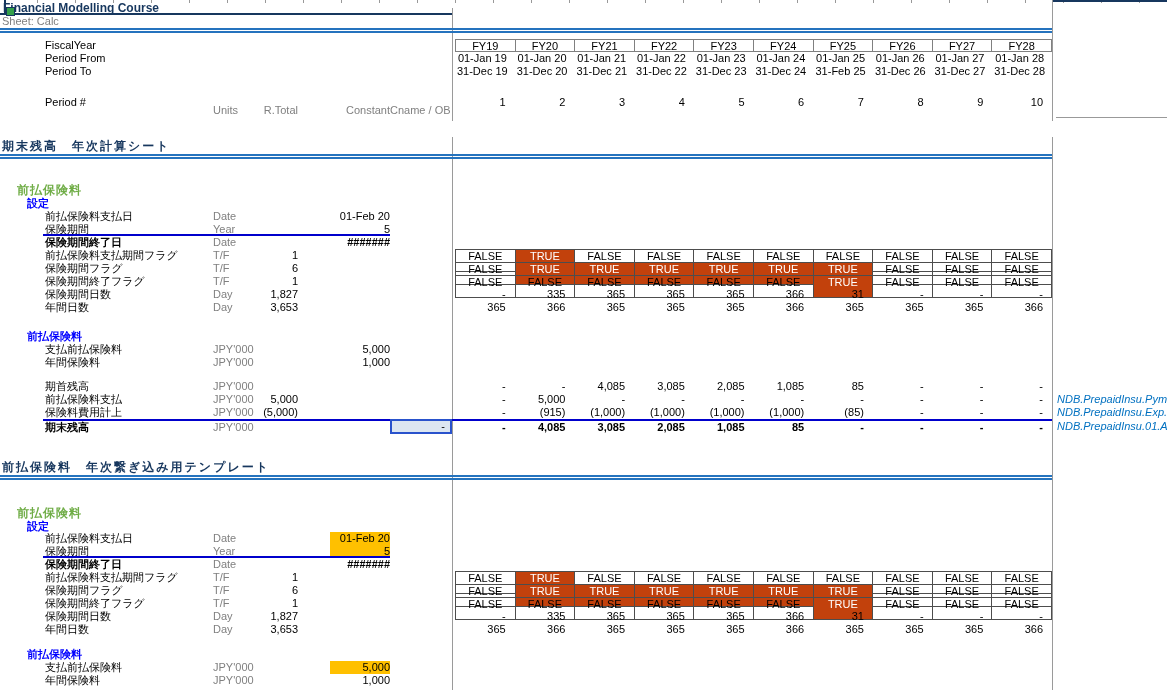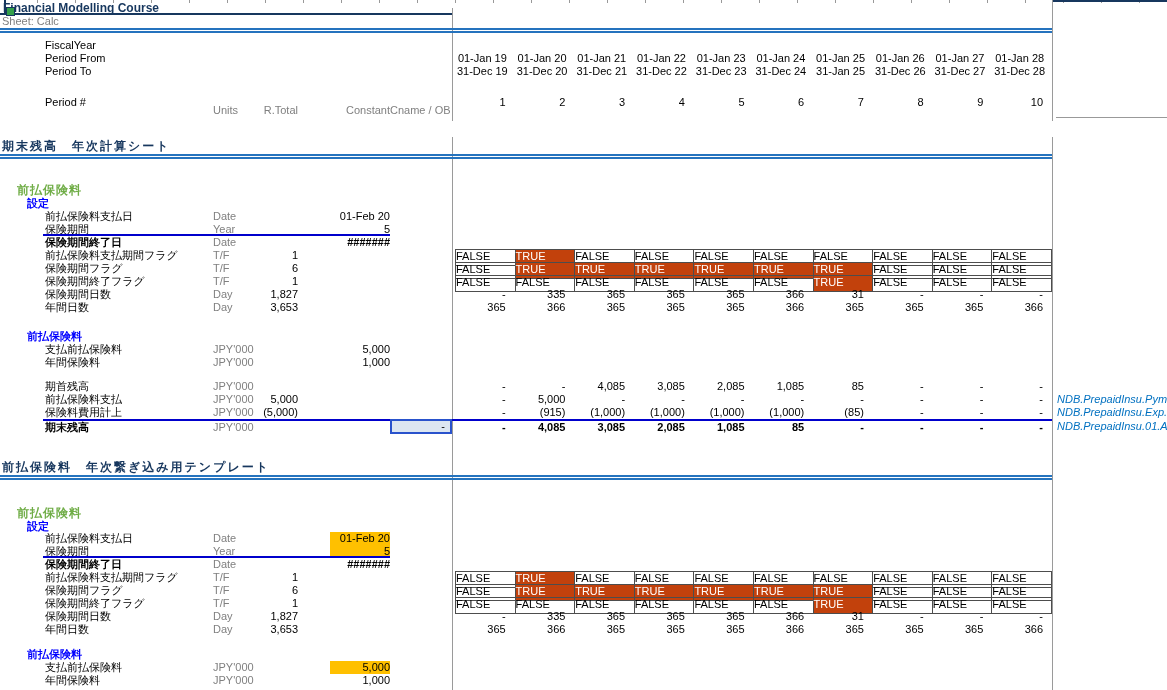--- a/index.html
+++ b/index.html
@@ -15,21 +15,21 @@
   .b{font-weight:bold;}
   .gray{color:#808080;}
   .hl{background:#FFC000;}
   
   .fy{position:absolute;left:455px;width:597px;height:13px;line-height:13px;display:flex;}
   .fy>span{flex:1;box-sizing:border-box;}
   .fy.num>span{text-align:right;padding-right:9px;}
   .fy.dates>span{text-align:center;padding-right:5px;}
   .fy.boxes>span{text-align:center;border:1px solid #808080;margin-left:-1px;height:13px;line-height:12px;}
   .fy.boxes>span:first-child{margin-left:0;}
-  .fy.tf>span{text-align:left;border:1px solid #4d4d4d;margin-left:-1px;height:17px;line-height:12px;}
+  .fy.tf>span{text-align:center;border:1px solid #4d4d4d;margin-left:-1px;height:23px;line-height:12px;}
   .fy.tf>span:first-child{margin-left:0;}
   .fy.tf>span.on{background:#c2410c;color:#fff;}
   .fy.bold>span{font-weight:bold;}
   .ttl{position:absolute;font-weight:bold;font-size:12px;color:#17375E;white-space:nowrap;letter-spacing:2px;}
   .dbl{position:absolute;height:5px;box-sizing:border-box;border-top:2px solid #2573BE;border-bottom:2px solid #2573BE;}
   .greenhead{position:absolute;font-weight:bold;font-size:12px;color:#70AD47;letter-spacing:1px;white-space:nowrap;}
   .bluehead{position:absolute;font-weight:bold;color:#0000FF;white-space:nowrap;}
   .ndb{position:absolute;left:1057px;color:#0070C0;font-style:italic;white-space:nowrap;height:13px;line-height:13px;}
   .vline{position:absolute;width:1px;background:#9a9a9a;}
   .inputline{position:absolute;height:2px;background:#0000CC;}
@@ -54,20 +54,32 @@
 
   <div class="abs" style="top:0;left:4px;width:2px;height:15px;background:#17375E;"></div>
   <div class="abs ttl" style="top:1px;left:3px;letter-spacing:0;">Financial Modelling Course</div>
   <div class="abs" style="top:13px;left:0;width:452px;height:2px;background:#17375E;"></div>
   <div class="abs" style="top:7px;left:6px;width:9px;height:9px;background:#34A04A;border:1px solid #17375E;box-sizing:border-box;"></div>
   <div class="abs gray" style="top:15px;left:2px;">Sheet: Calc</div>
   <div class="dbl" style="top:28px;left:0;width:1052px;"></div>
 
   <div class="r" style="top:39px">
     <span class="lbl">FiscalYear</span>
+    <div class="fy boxes">
+        <span>FY19</span>
+        <span>FY20</span>
+        <span>FY21</span>
+        <span>FY22</span>
+        <span>FY23</span>
+        <span>FY24</span>
+        <span>FY25</span>
+        <span>FY26</span>
+        <span>FY27</span>
+        <span>FY28</span>
+      </div>
   </div>
   <div class="r" style="top:52px">
     <span class="lbl">Period From</span>
     <div class="fy dates">
         <span>01-Jan 19</span>
         <span>01-Jan 20</span>
         <span>01-Jan 21</span>
         <span>01-Jan 22</span>
         <span>01-Jan 23</span>
         <span>01-Jan 24</span>
@@ -79,21 +91,21 @@
   </div>
   <div class="r" style="top:65px">
     <span class="lbl">Period To</span>
     <div class="fy dates">
         <span>31-Dec 19</span>
         <span>31-Dec 20</span>
         <span>31-Dec 21</span>
         <span>31-Dec 22</span>
         <span>31-Dec 23</span>
         <span>31-Dec 24</span>
-        <span>31-Jan 25</span>
+        <span>31-Feb 25</span>
         <span>31-Dec 26</span>
         <span>31-Dec 27</span>
         <span>31-Dec 28</span>
       </div>
   </div>
   <div class="r" style="top:96px">
     <span class="lbl">Period #</span>
     <div class="fy num">
         <span>1</span>
         <span>2</span>

